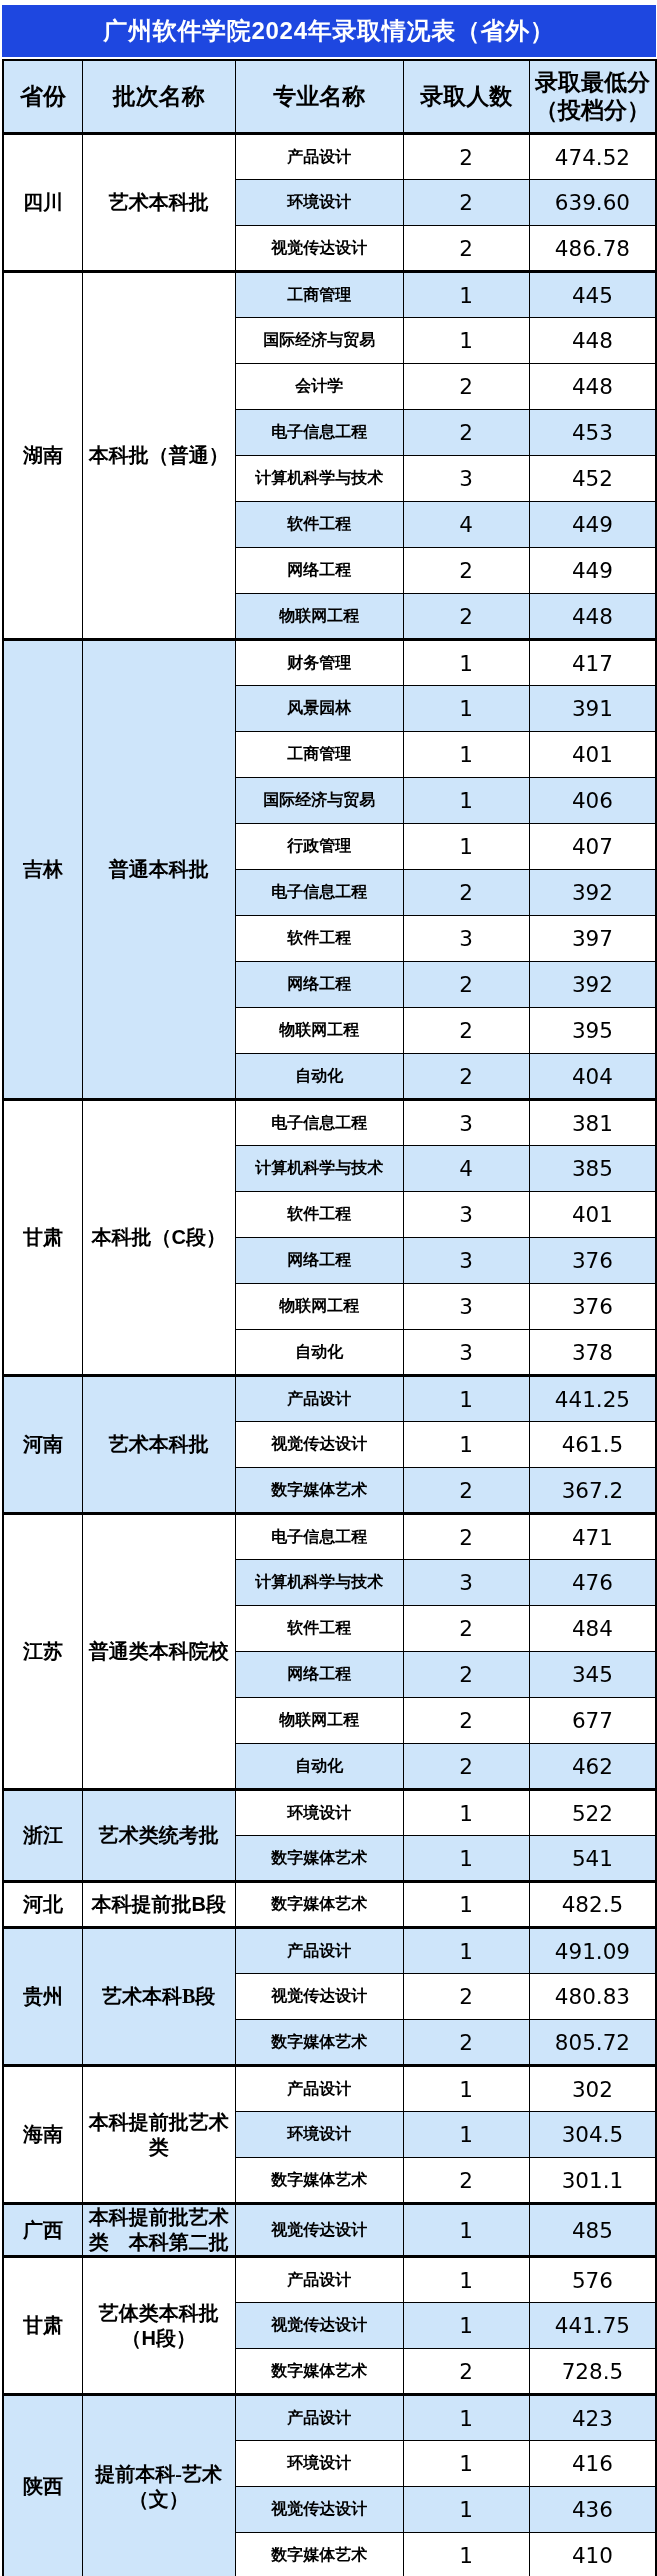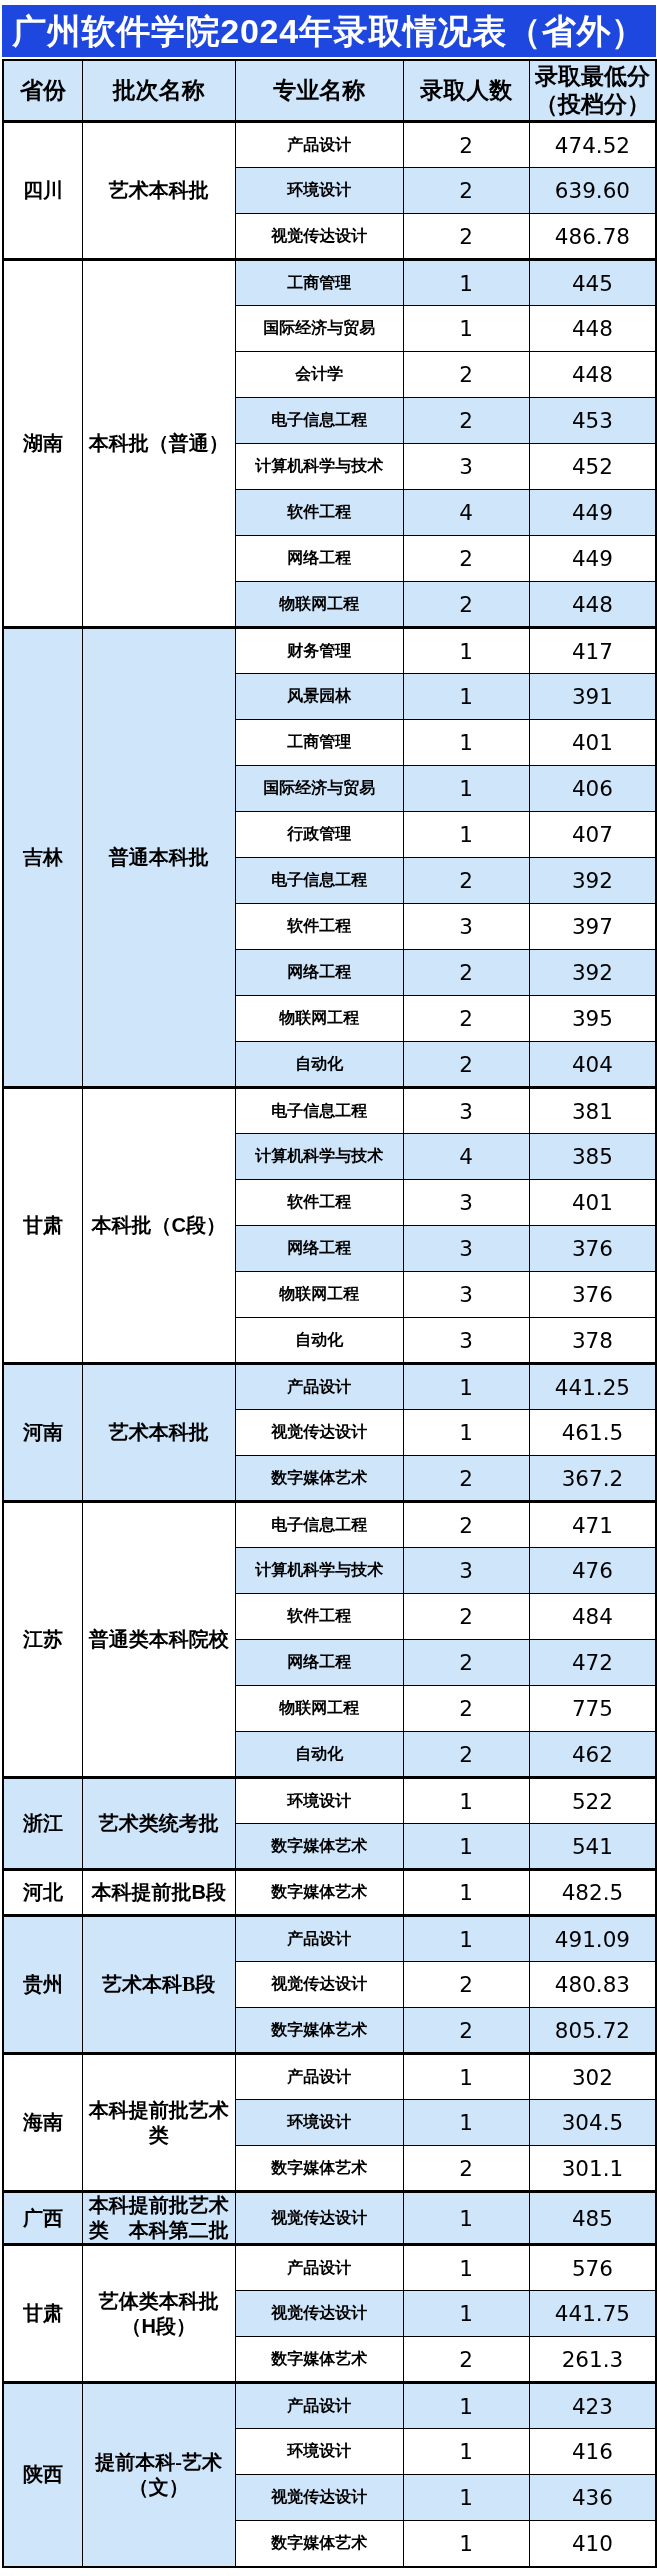--- a/index.html
+++ b/index.html
@@ -8,32 +8,32 @@
     --border:#000000; --text:#000000;
   }
   html,body{margin:0;padding:0;}
   body{
     width:658px;height:2576px;overflow:hidden;background:#ffffff;
     font-family:"Liberation Sans","DejaVu Sans",sans-serif;color:var(--text);
   }
   .page-title{
     margin:5.2px 2.2px 0 2.2px;height:52px;line-height:52px;
     background:var(--title-bg);color:var(--title-text);
-    font-size:34px;font-weight:700;text-align:center;
+    font-size:24px;font-weight:700;text-align:center;
     letter-spacing:0.7px;white-space:nowrap;
   }
   table.adm{
     margin:1.5px 0 0 2.2px;width:653px;table-layout:fixed;
     border-collapse:collapse;border:2.2px solid var(--border);
   }
   th,td{
     border:1.5px solid var(--border);text-align:center;vertical-align:middle;
     padding:0 3px;overflow:hidden;
   }
-  thead tr{height:62px;}
+  thead tr{height:74px;}
   th{background:var(--band-blue);font-size:23px;font-weight:700;line-height:1.25;}
   tbody tr{height:46px;}
   tr.sec td{border-top:3px solid var(--border);}
   td.prov,td.batch{font-size:20px;font-weight:700;line-height:1.25;}
   td.mj{font-size:16px;font-weight:700;}
   td.ct,td.sc{font-size:21.5px;font-weight:400;font-family:"DejaVu Sans","Liberation Sans",sans-serif;}
   td.gwhite{background:var(--band-white);margin-left:12px;}
   td.gblue{background:var(--band-blue);font-family:Liberation Serif, serif;}
   tr.w td.mj,tr.w td.ct,tr.w td.sc{background:var(--band-white);}
   tr.b td.mj,tr.b td.ct,tr.b td.sc{background:var(--band-blue);}
@@ -237,26 +237,26 @@
         <td class="sc">476</td>
       </tr>
       <tr class="w">
         <td class="mj">软件工程</td>
         <td class="ct">2</td>
         <td class="sc">484</td>
       </tr>
       <tr class="b">
         <td class="mj">网络工程</td>
         <td class="ct">2</td>
-        <td class="sc">472</td>
+        <td class="sc">345</td>
       </tr>
       <tr class="w">
         <td class="mj">物联网工程</td>
         <td class="ct">2</td>
-        <td class="sc">775</td>
+        <td class="sc">677</td>
       </tr>
       <tr class="b">
         <td class="mj">自动化</td>
         <td class="ct">2</td>
         <td class="sc">462</td>
       </tr>
       <tr class="w sec">
         <td class="prov gblue" rowspan="2">浙江</td>
         <td class="batch gblue" rowspan="2">艺术类统考批</td>
         <td class="mj">环境设计</td>
@@ -324,21 +324,21 @@
         <td class="sc">576</td>
       </tr>
       <tr class="b">
         <td class="mj">视觉传达设计</td>
         <td class="ct">1</td>
         <td class="sc">441.75</td>
       </tr>
       <tr class="w">
         <td class="mj">数字媒体艺术</td>
         <td class="ct">2</td>
-        <td class="sc">261.3</td>
+        <td class="sc">728.5</td>
       </tr>
       <tr class="b sec">
         <td class="prov gblue" rowspan="4">陕西</td>
         <td class="batch gblue" rowspan="4">提前本科-艺术（文）</td>
         <td class="mj">产品设计</td>
         <td class="ct">1</td>
         <td class="sc">423</td>
       </tr>
       <tr class="w">
         <td class="mj">环境设计</td>

